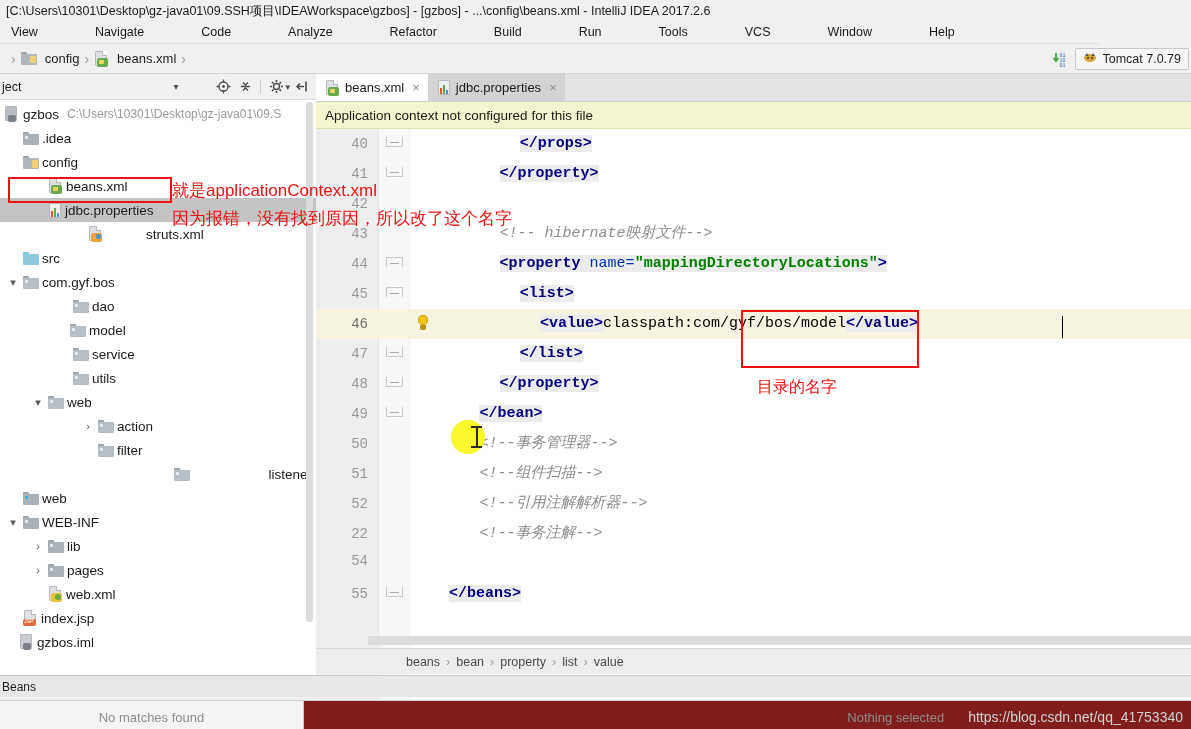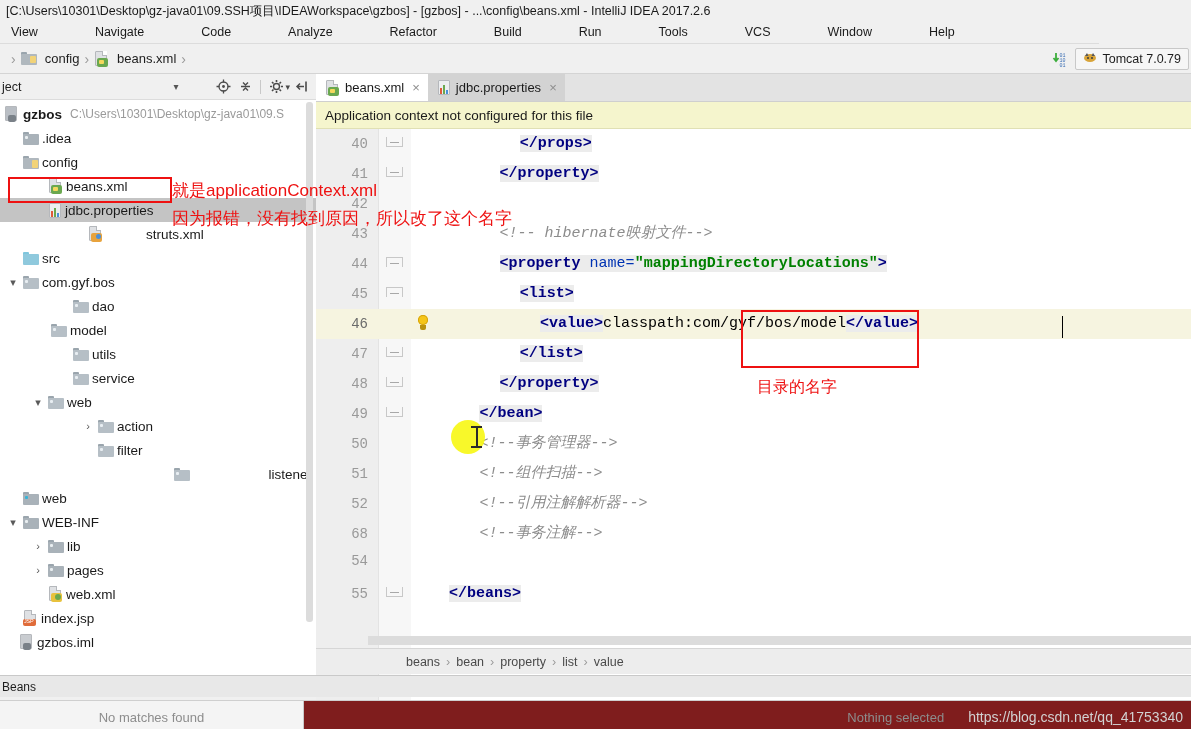--- a/index.html
+++ b/index.html
@@ -74,21 +74,21 @@
     overflow: hidden; background: #fff; padding-top: 2px;
   }
   .trow {
     height: 24px; display: flex; align-items: center;
     font-size: 13.5px; color: #1a1a1a; white-space: nowrap; padding-right: 4px;
   }
   .trow.sel { background: #c4c4c4; }
   .twist { width: 14px; height: 14px; display: inline-flex; align-items: center; justify-content: center; flex: 0 0 14px; color: #5a5a5a; }
   .tlabel { margin-left: 3px; }
   .tpath { color: #9a9a9a; font-size: 12px; margin-left: 8px; }
-  .tbold { font-weight: bold; }
+  .tbold { font-weight: normal; }
 
   
   .ic { display: inline-block; flex: 0 0 auto; position: relative; }
   .folder { width: 16px; height: 13px; }
   .folder .tab { position: absolute; left: 0; top: 0; width: 6px; height: 3px; background: #9aa5ad; border-radius: 1px 1px 0 0; }
   .folder .body { position: absolute; left: 0; top: 2px; width: 16px; height: 11px; background: #a9b2b9; border-radius: 1px; }
   .folder .dot { position: absolute; left: 2px; top: 4px; width: 3px; height: 3px; background: #e9eef1; border-radius: 1px; }
   .folder.blue .body { background: #a9b2b9; }
   .folder.blue .dot { background: #36b4d8; }
   .folder.src .body { background: #a9b2b9; }
@@ -462,52 +462,52 @@
             <span class="twist" style="font-size: 11px;"></span>
             <span style="display: inline-flex; align-items: center; margin-left: 3px;">
               <span class="ic folder plainsrc">
                 <span class="tab"></span>
                 <span class="body"></span>
                 <span class="dot"></span>
               </span>
             </span>
             <span class="tlabel">dao</span>
           </div>
-          <div class="trow" style="padding-left: 34px;">
+          <div class="trow" style="padding-left: 53px;">
             <span class="twist" style="font-size: 11px;"></span>
             <span style="display: inline-flex; align-items: center; margin-left: 3px;">
               <span class="ic folder plainsrc">
                 <span class="tab"></span>
                 <span class="body"></span>
                 <span class="dot"></span>
               </span>
             </span>
             <span class="tlabel">model</span>
           </div>
           <div class="trow" style="padding-left: 56px;">
             <span class="twist" style="font-size: 11px;"></span>
             <span style="display: inline-flex; align-items: center; margin-left: 3px;">
               <span class="ic folder plainsrc">
                 <span class="tab"></span>
                 <span class="body"></span>
                 <span class="dot"></span>
               </span>
             </span>
+            <span class="tlabel">service</span>
+          </div>
+          <div class="trow" style="padding-left: 56px;">
+            <span class="twist" style="font-size: 11px;"></span>
+            <span style="display: inline-flex; align-items: center; margin-left: 3px;">
+              <span class="ic folder plainsrc">
+                <span class="tab"></span>
+                <span class="body"></span>
+                <span class="dot"></span>
+              </span>
+            </span>
             <span class="tlabel">utils</span>
-          </div>
-          <div class="trow" style="padding-left: 56px;">
-            <span class="twist" style="font-size: 11px;"></span>
-            <span style="display: inline-flex; align-items: center; margin-left: 3px;">
-              <span class="ic folder plainsrc">
-                <span class="tab"></span>
-                <span class="body"></span>
-                <span class="dot"></span>
-              </span>
-            </span>
-            <span class="tlabel">service</span>
           </div>
           <div class="trow" style="padding-left: 31px;">
             <span class="twist" style="font-size: 11px;">▾</span>
             <span style="display: inline-flex; align-items: center; margin-left: 3px;">
               <span class="ic folder plainsrc">
                 <span class="tab"></span>
                 <span class="body"></span>
                 <span class="dot"></span>
               </span>
             </span>
@@ -721,21 +721,21 @@
           </div>
           <div class="cline" style="top: 330px;">
             <div class="lnum">51</div>
             <div class="ctext" style="left: 163.4px;"><span class="cm">&lt;!--组件扫描--&gt;</span></div>
           </div>
           <div class="cline" style="top: 360px;">
             <div class="lnum">52</div>
             <div class="ctext" style="left: 163.4px;"><span class="cm">&lt;!--引用注解解析器--&gt;</span></div>
           </div>
           <div class="cline" style="top: 390px;">
-            <div class="lnum">68</div>
+            <div class="lnum">22</div>
             <div class="ctext" style="left: 163.4px;"><span class="cm">&lt;!--事务注解--&gt;</span></div>
           </div>
           <div class="cline" style="top: 417px;">
             <div class="lnum">54</div>
             <div class="ctext" style="left: 123px;"></div>
           </div>
           <div class="cline" style="top: 450px;">
             <div class="lnum">55</div>
             <div class="foldmark down" style="top: 8px;"></div>
             <div class="ctext" style="left: 133.1px;"><span class="tg tagbg">&lt;/beans&gt;</span></div>

